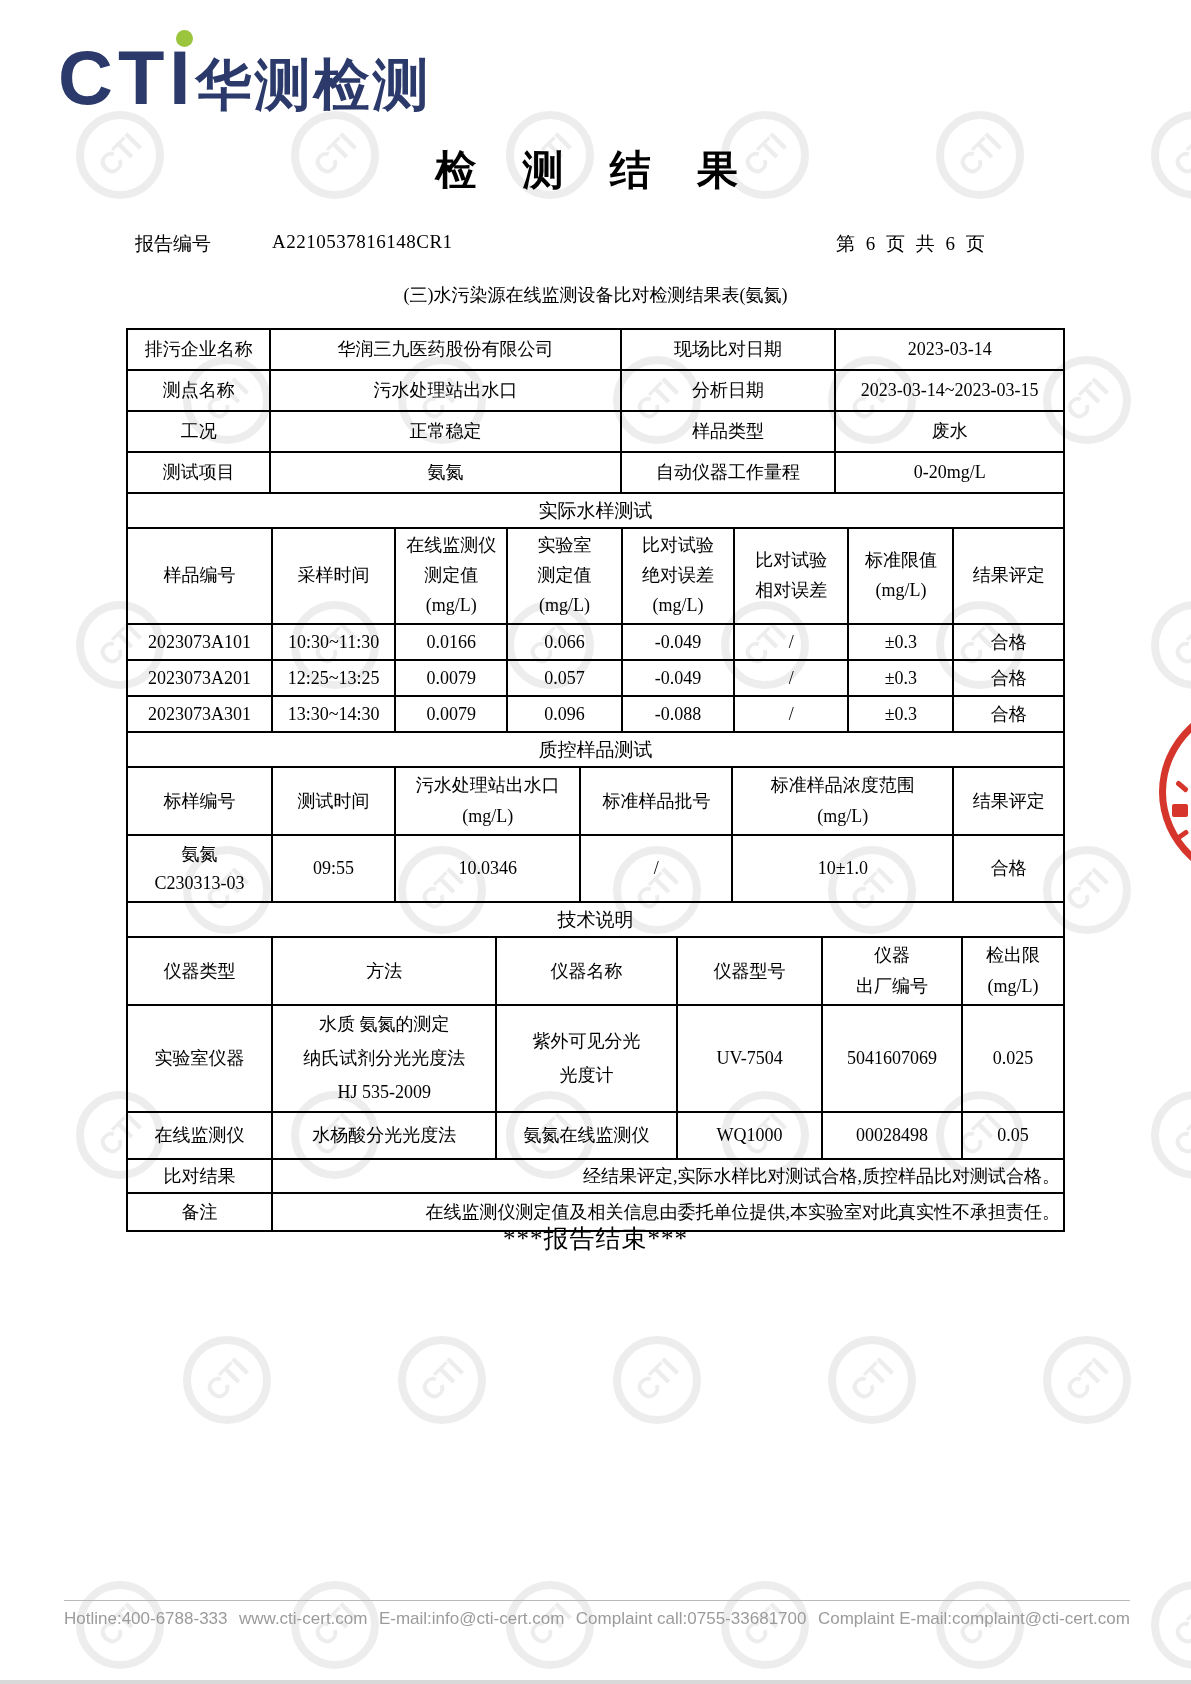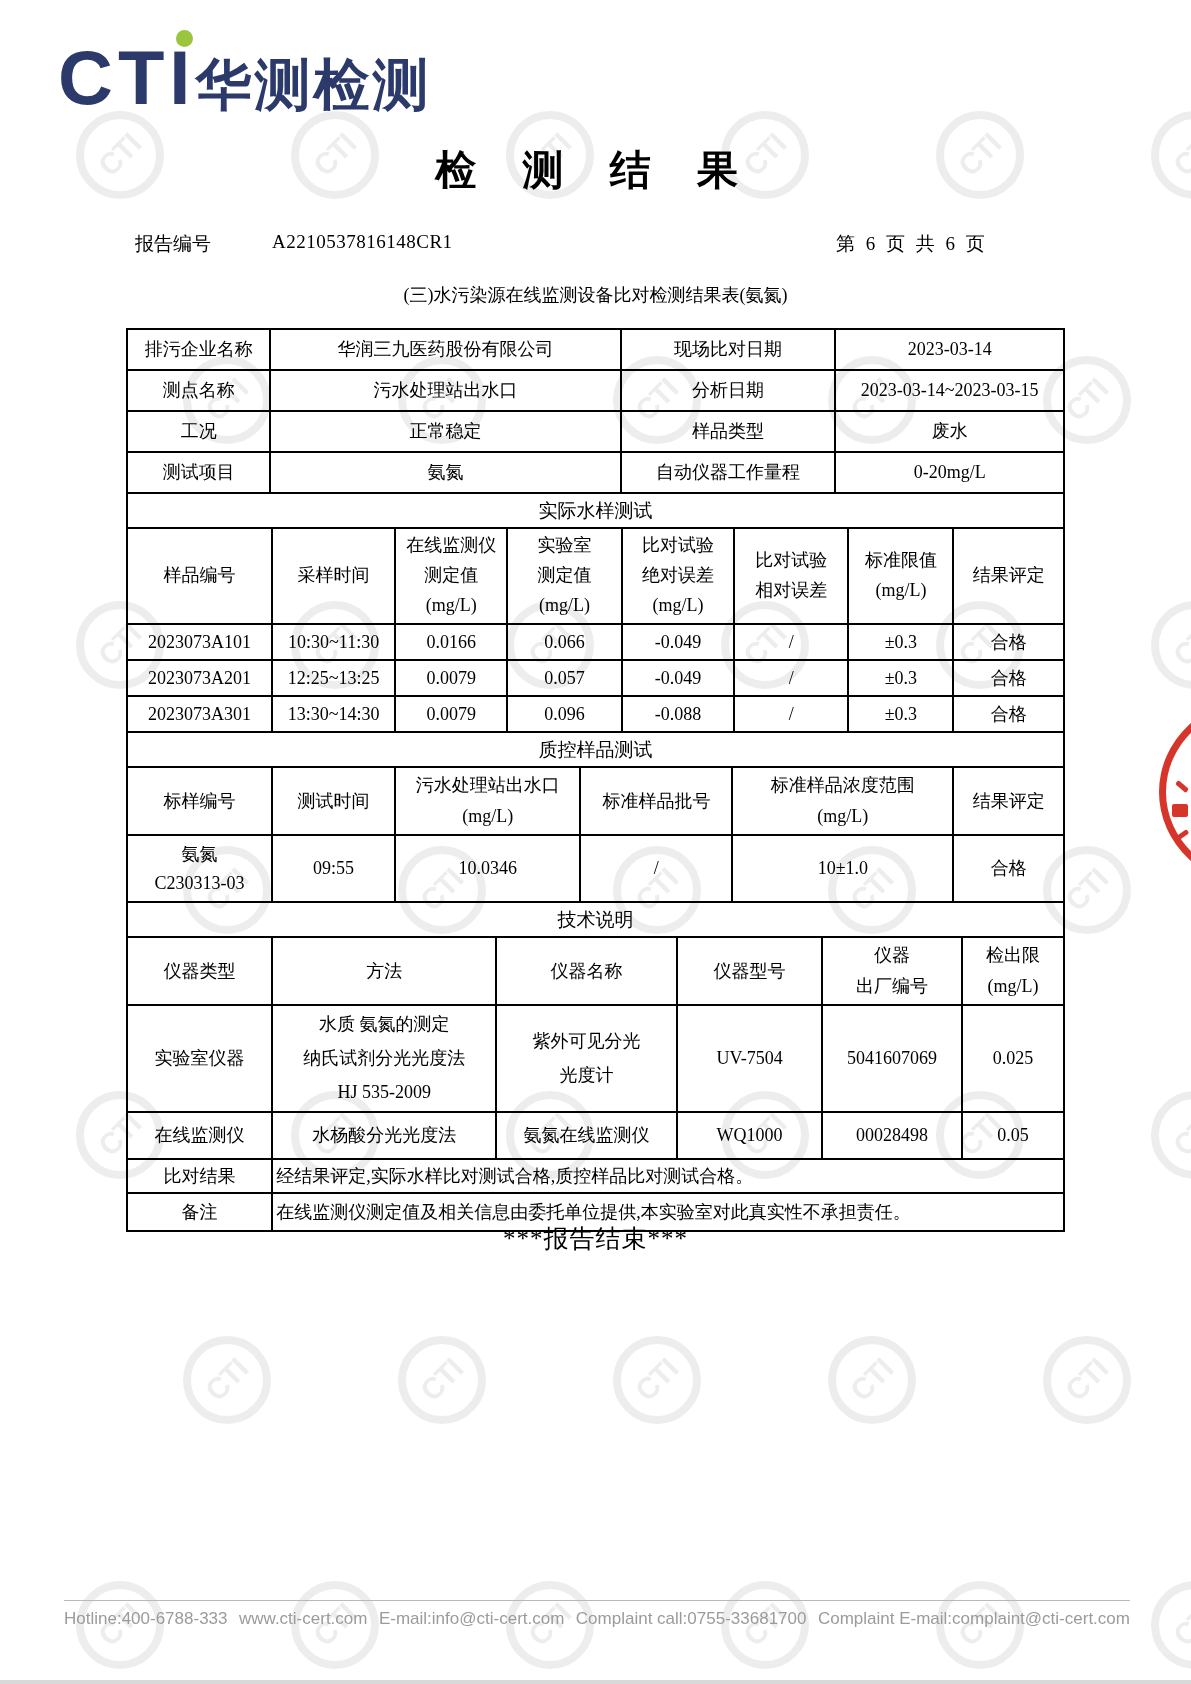--- a/index.html
+++ b/index.html
@@ -40,21 +40,21 @@
   .band td { height:31px; font-size:19px; }
   .water-head td { height:92px; line-height:1.65; }
   .water-row td { height:32px; }
   .qc-head td { height:64px; line-height:1.7; }
   .qc-row td { height:63px; line-height:1.6; }
   .tech-head td { height:64px; line-height:1.7; }
   .tech-row1 td { height:95px; line-height:1.9; }
   .tech-row2 td { height:43px; }
   .result-row td { height:30px; }
   .remark-row td { height:34px; }
-  td.lefty { text-align:left; }
+  td.lefty { text-align:right; }
   
   .end-text { position:absolute; top:1222px; left:0; width:100%; text-align:center; font-size:25px;
               letter-spacing:1px; }
   
   .stamp { position:absolute; left:1150px; top:698px; width:41px; height:190px; overflow:hidden; z-index:2; }
   .stamp-circle { position:absolute; left:9px; top:0; width:200px; height:188px; border:7px solid #d5352b;
                   border-radius:50%; box-sizing:border-box; }
   .stamp-mark { position:absolute; background:#d5352b; border-radius:2px; }
   .sm1 { left:25px; top:86px;  width:14px; height:5px;  transform:rotate(40deg); }
   .sm2 { left:22px; top:106px; width:16px; height:13px; }

